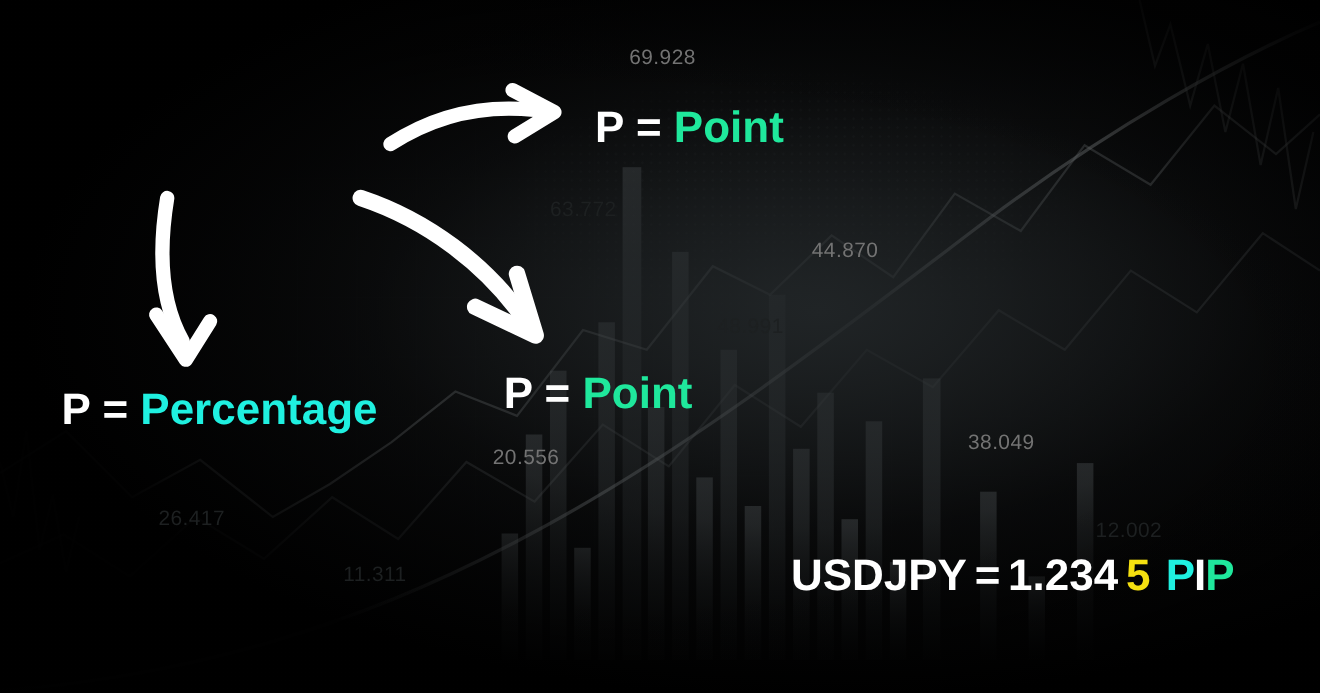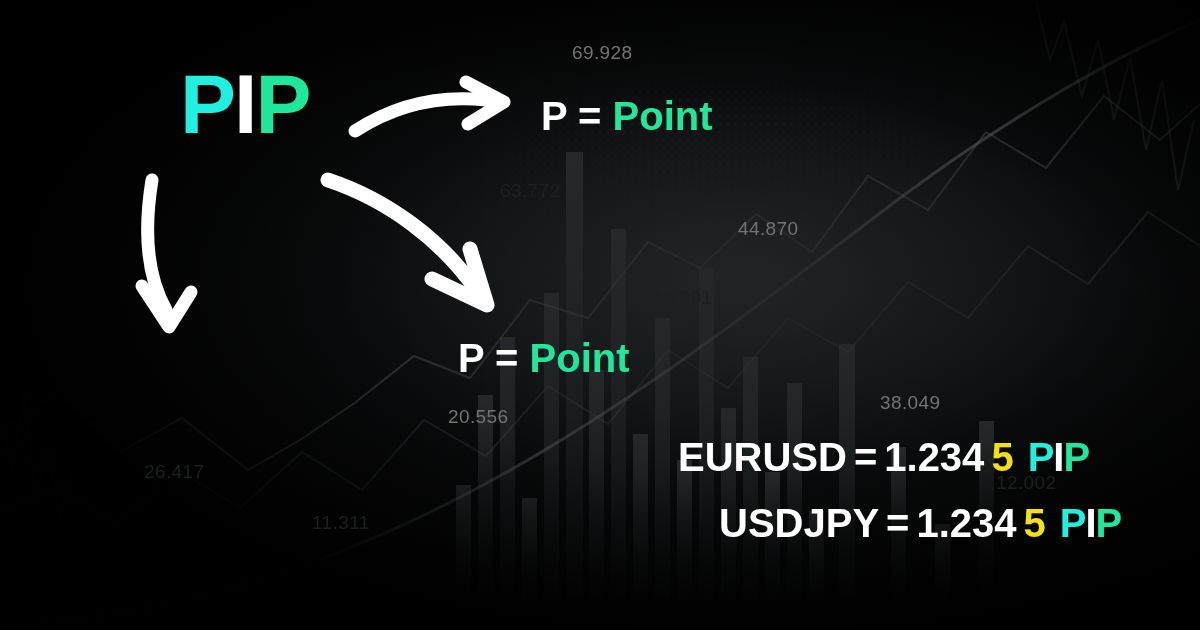--- a/index.html
+++ b/index.html
@@ -203,34 +203,31 @@
       <path d="M152,180 C143,235 148,278 166,310" fill="none" stroke="#ffffff" stroke-width="13" stroke-linecap="round"></path>
       <path d="M142,286 L169,327 L191,292" fill="none" stroke="#ffffff" stroke-width="13" stroke-linecap="round" stroke-linejoin="round"></path>
     </g>
 
     <g>
       <path d="M328,180 C388,200 442,240 478,292" fill="none" stroke="#ffffff" stroke-width="15" stroke-linecap="round"></path>
       <path d="M432,279 L487,305 L470,249" fill="none" stroke="#ffffff" stroke-width="15" stroke-linecap="round" stroke-linejoin="round"></path>
     </g>
   </svg>
 
-  <div class="pip-logo">
-    <span class="c-cyan">P</span><span class="c-white">I</span><span class="c-green">P</span>
-  </div>
 
   <div class="label lbl-point-top">
     <span class="c-white">P = </span><span class="c-green">Point</span>
   </div>
 
+  <div class="label lbl-percentage">
+    <span class="c-white">P = </span><span class="c-cyan">Percentage</span>
+  </div>
 
   <div class="label lbl-point-mid">
     <span class="c-white">P = </span><span class="c-green">Point</span>
   </div>
 
-  <div class="pair-line line1">
-    <span>EURUSD</span><span class="sp"></span><span>=</span><span class="sp"></span><span>1.234</span><span class="sp"></span><span class="c-yellow">5</span><span class="pair-pip"><span class="c-cyan">P</span><span class="c-white">I</span><span class="c-green">P</span></span>
-  </div>
 
   <div class="pair-line line2">
     <span>USDJPY</span><span class="sp"></span><span>=</span><span class="sp"></span><span>1.234</span><span class="sp"></span><span class="c-yellow">5</span><span class="pair-pip"><span class="c-cyan">P</span><span class="c-white">I</span><span class="c-green">P</span></span>
   </div>
 
 </div>
 
 </body></html>

